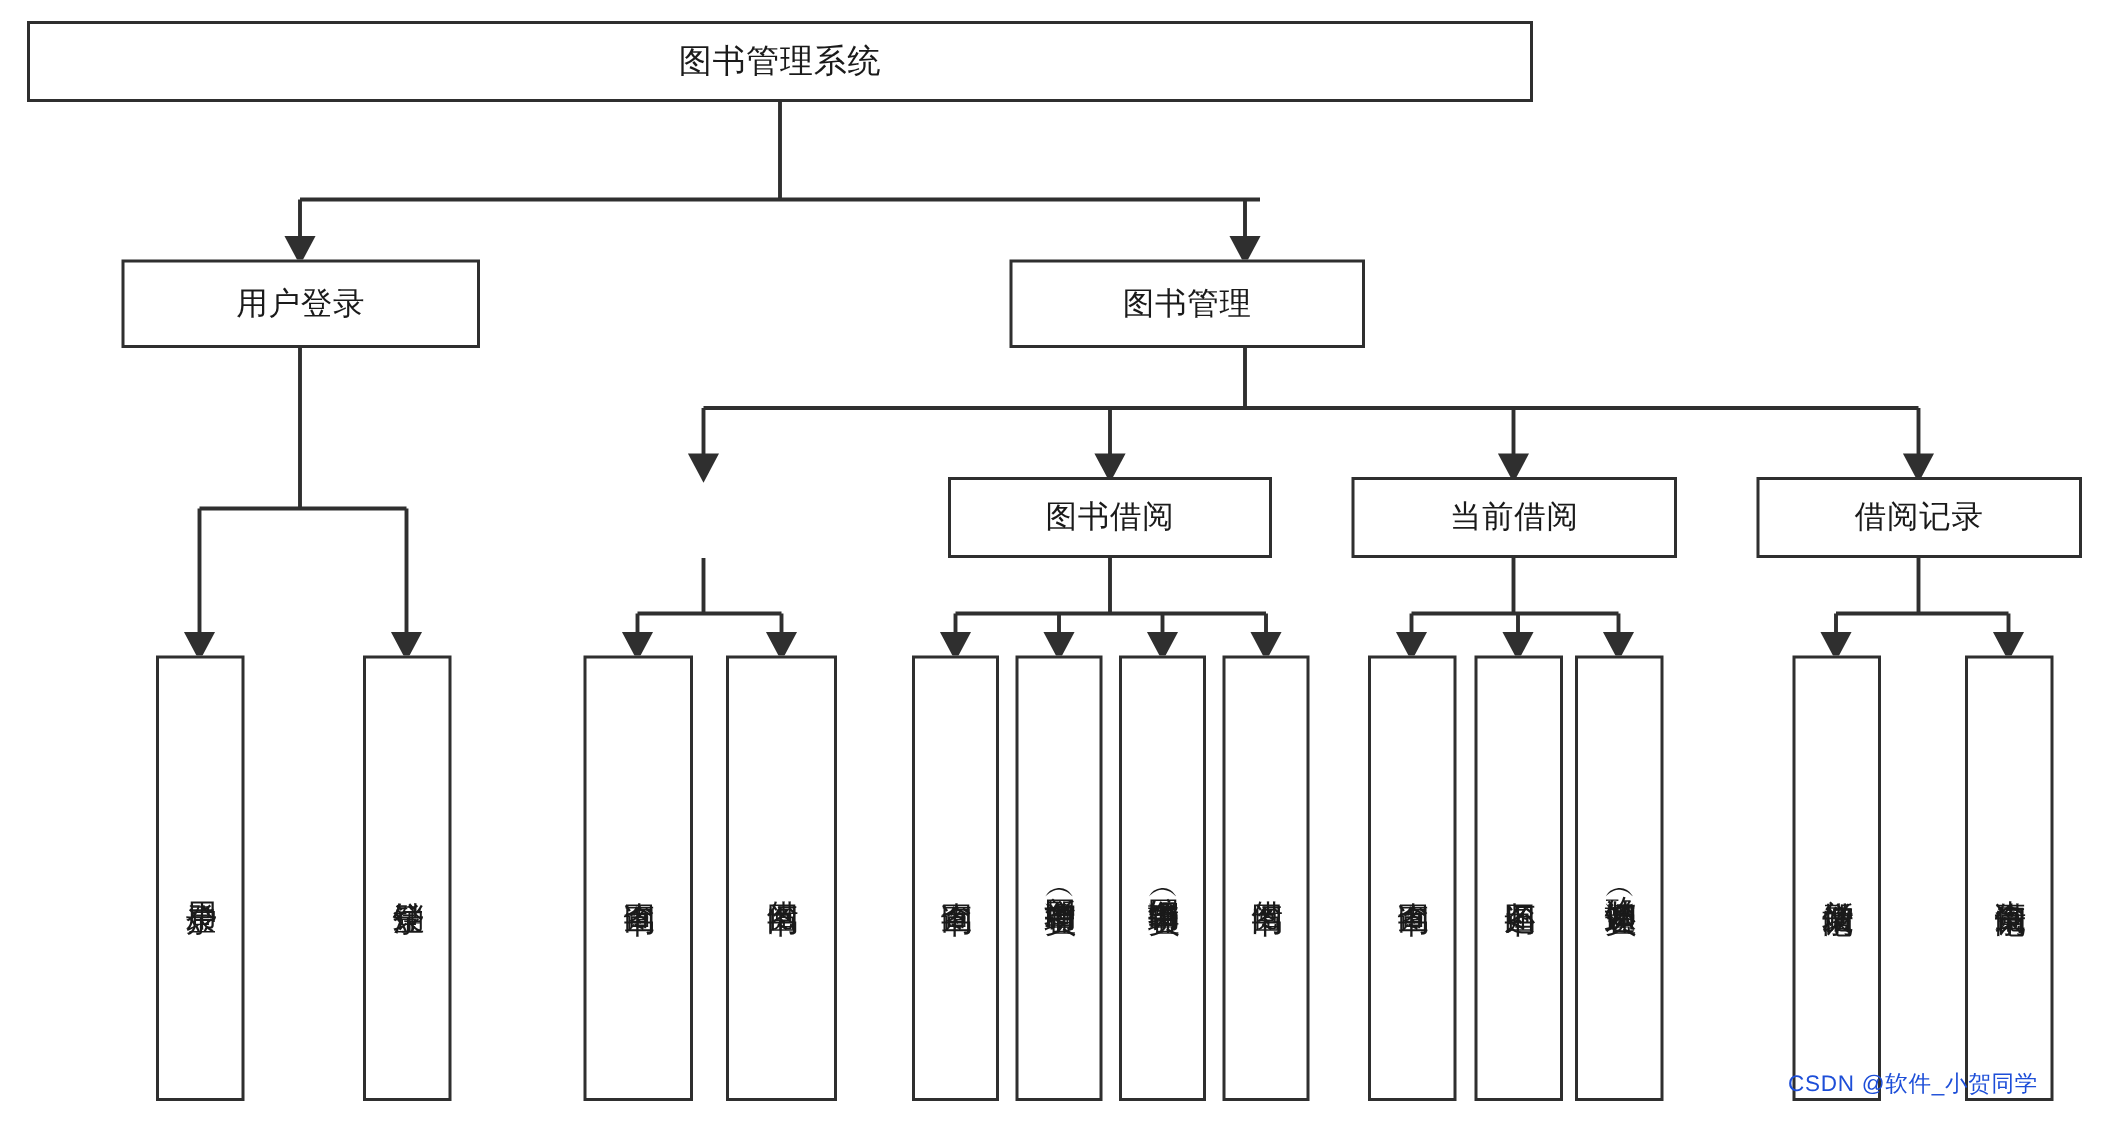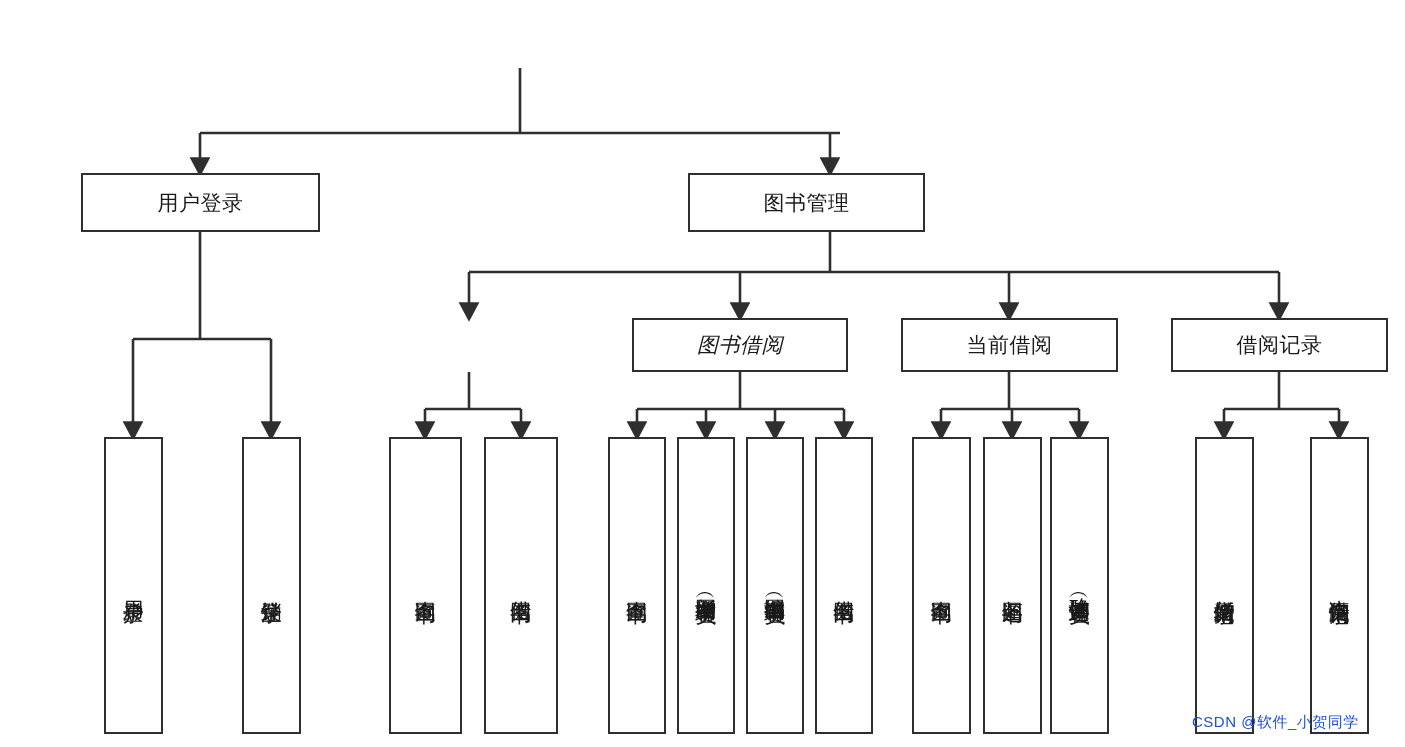--- a/index.html
+++ b/index.html
@@ -113,29 +113,32 @@
       <path d="M1012,409 L1012,427" marker-end="url(#arrow)"></path>
       <path d="M1079,409 L1079,427" marker-end="url(#arrow)"></path>
 
       <path d="M1279,372 L1279,409"></path>
       <path d="M1224,409 L1339,409"></path>
       <path d="M1224,409 L1224,427" marker-end="url(#arrow)"></path>
       <path d="M1339,409 L1339,427" marker-end="url(#arrow)"></path>
     </g>
   </svg>
 
+  <div class="node node-h node-root" style="left:18px; top:14px; width:1004px; height:54px;">
+    <span>图书管理系统</span>
+  </div>
 
   <div class="node node-h" style="left:81px; top:173px; width:239px; height:59px;">
     <span>用户登录</span>
   </div>
-  <div class="node node-h" style="left:688px; top:173px; width:237px; height:59px;">
+  <div class="node node-h" style="left:673px; top:173px; width:237px; height:59px;">
     <span>图书管理</span>
   </div>
 
-  <div class="node node-h" style="left:632px; top:318px; width:216px; height:54px;font-style:italic;">
+  <div class="node node-h" style="left:632px; top:318px; width:216px; height:54px;">
     <span>图书借阅</span>
   </div>
   <div class="node node-h" style="left:901px; top:318px; width:217px; height:54px;">
     <span>当前借阅</span>
   </div>
   <div class="node node-h" style="left:1171px; top:318px; width:217px; height:54px;">
     <span>借阅记录</span>
   </div>
 
   <div class="node node-v" style="left:104px; top:437px; width:59px; height:297px;">

